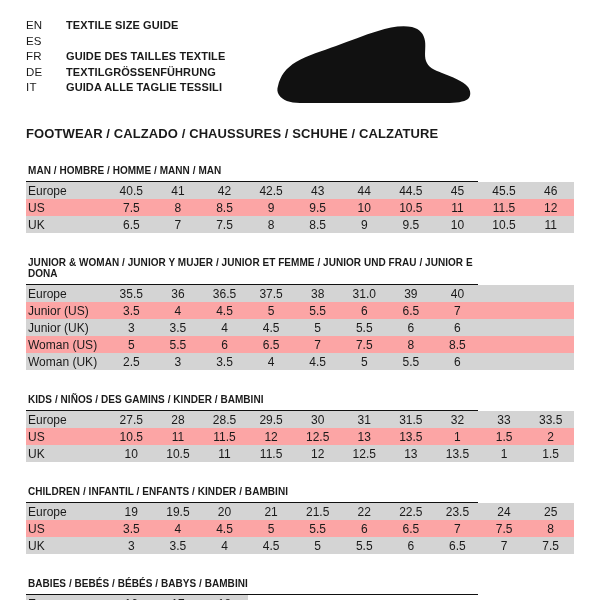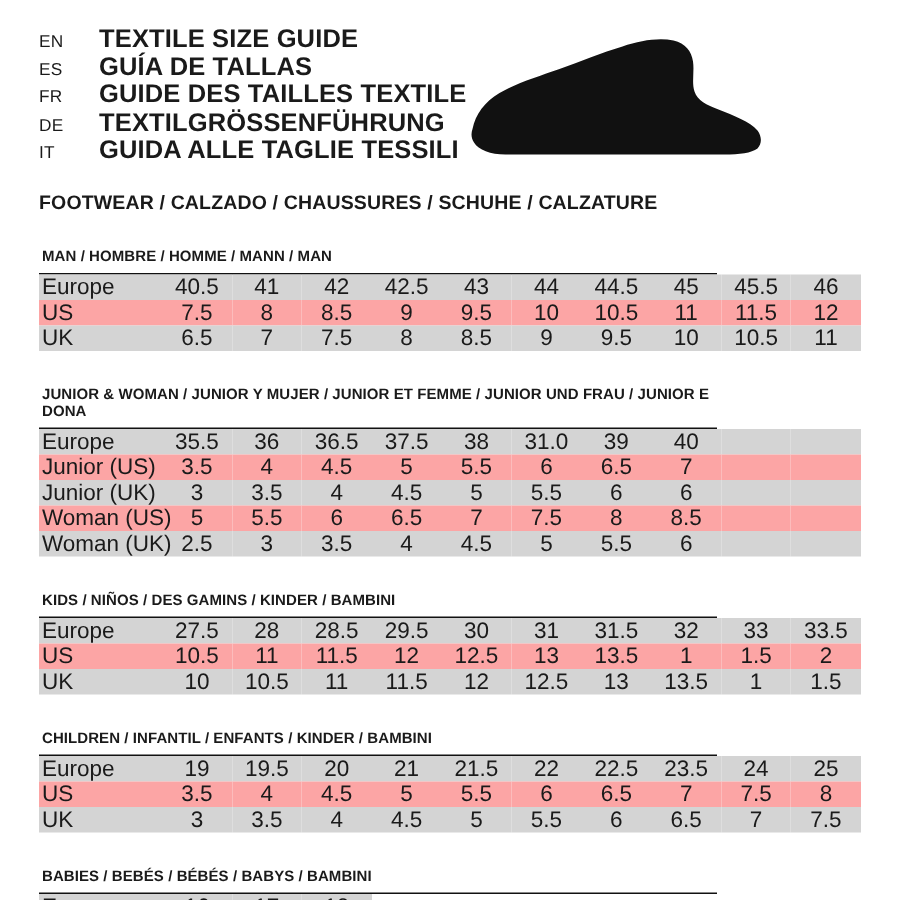--- a/index.html
+++ b/index.html
@@ -38,21 +38,21 @@
     white-space: nowrap;
   }
   .lang-code {
     width: 40px;
     flex: 0 0 40px;
     font-size: 11.5px;
     letter-spacing: 0.2px;
     color: #1a1a1a;
   }
   .lang-title {
-    font-size: 17px;
+    font-size: 11px;
     font-weight: bold;
     letter-spacing: 0.1px;
     color: #1a1a1a;
   }
   .shoe-wrap {
     width: 200px;
     height: 86px;
     margin-right: 4px;
     margin-top: 6px;
   }
@@ -73,21 +73,21 @@
     font-size: 10px;
     font-weight: bold;
     letter-spacing: 0.05px;
     padding: 0 0 5px 2px;
     border-bottom: 1px solid #111;
     margin-bottom: 0;
   }
   table.size {
     border-collapse: collapse;
     table-layout: fixed;
-    font-size: 15px;
+    font-size: 12px;
   }
   table.size td {
     height: 17px;
     padding: 0;
     text-align: center;
     vertical-align: middle;
     color: #1a1a1a;
     white-space: nowrap;
   }
   table.size td.rowlabel {
@@ -107,21 +107,20 @@
 <div class="page">
 
   <div class="header">
     <div class="lang-list">
       <div class="lang-row">
         <span class="lang-code">EN</span>
         <span class="lang-title">TEXTILE SIZE GUIDE</span>
       </div>
       <div class="lang-row">
         <span class="lang-code">ES</span>
-        <span class="lang-title">GUÍA DE TALLAS</span>
       </div>
       <div class="lang-row">
         <span class="lang-code">FR</span>
         <span class="lang-title">GUIDE DES TAILLES TEXTILE</span>
       </div>
       <div class="lang-row">
         <span class="lang-code">DE</span>
         <span class="lang-title">TEXTILGRÖSSENFÜHRUNG</span>
       </div>
       <div class="lang-row">

